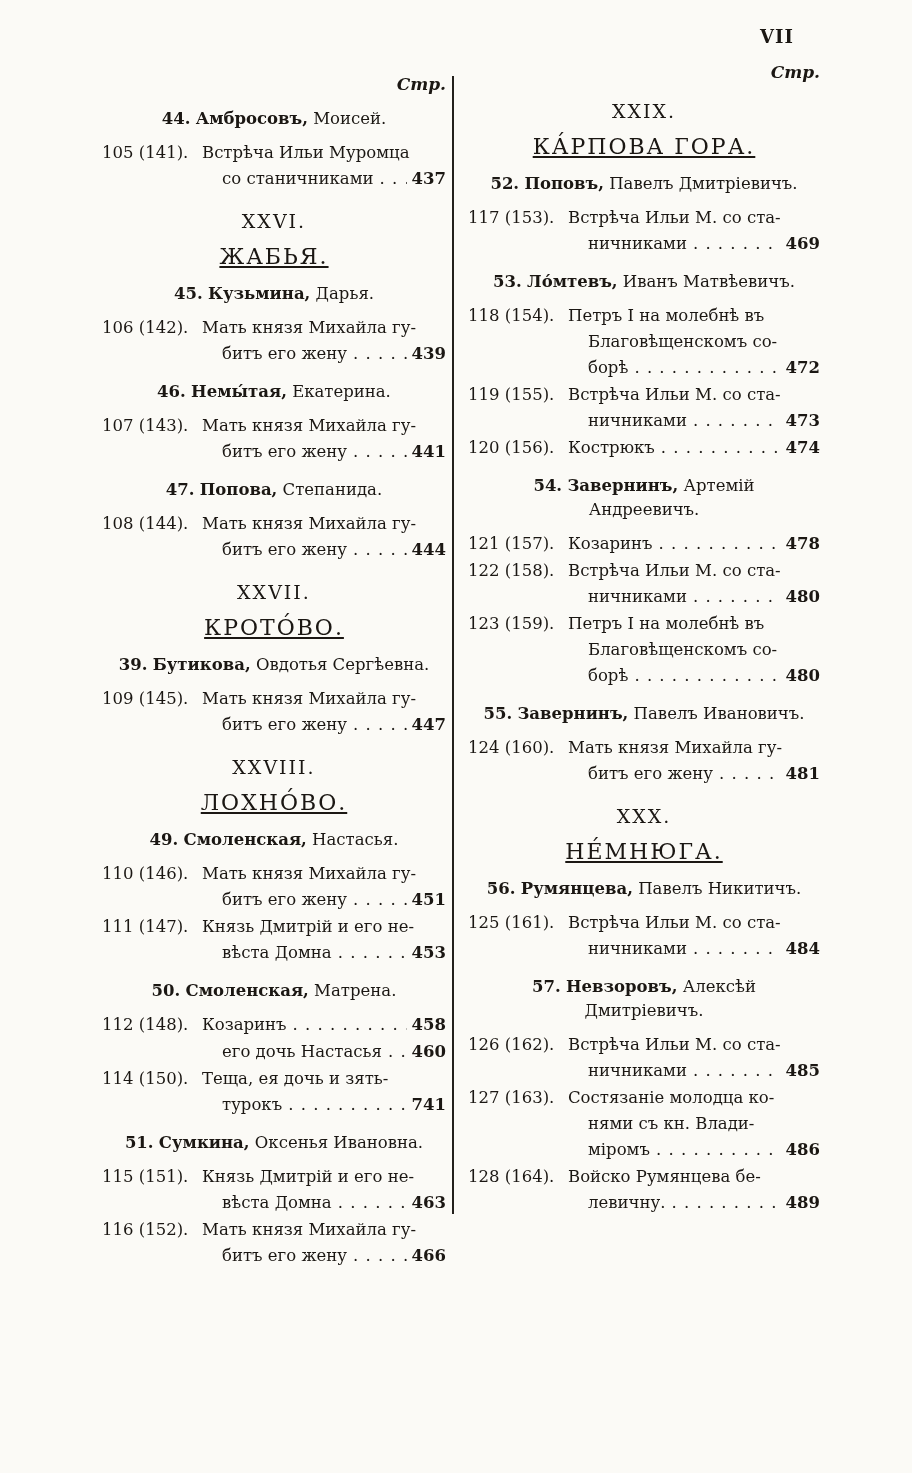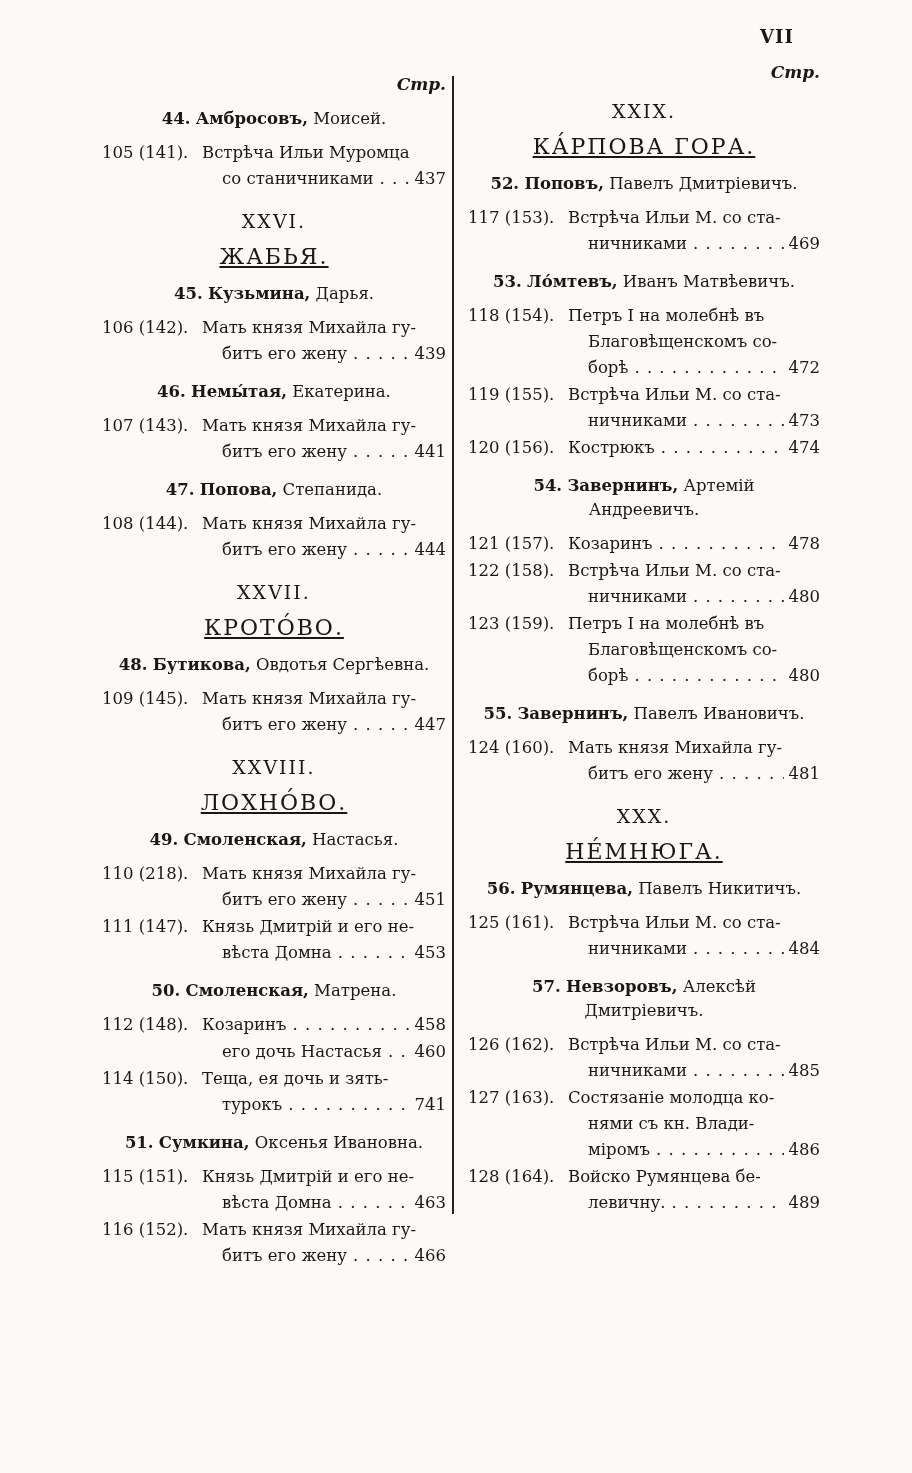--- a/index.html
+++ b/index.html
@@ -44,21 +44,21 @@
   .eline .txt{flex:none;white-space:nowrap;}
   .eline.cont{padding-left:120px;}
   .dots{
     flex:1 1 auto;overflow:hidden;white-space:nowrap;
     margin:0 5px 0 6px;min-width:12px;
   }
   .dots::after{
     content:". . . . . . . . . . . . . . . . . . . . . . . . . . . . . . . . . . . .";
     letter-spacing:1px;
   }
-  .pg{flex:none;min-width:30px;text-align:left;}
+  .pg{flex:none;min-width:30px;text-align:left;font-weight:bold;}
 </style>
 </head>
 <body>
 
 <div class="page">
   <div class="folio">VII</div>
   <div class="divider"></div>
 
   <div class="col col-left">
     <div class="col-header">Стр.</div>
@@ -112,40 +112,40 @@
           <div class="eline cont">
             <span class="txt">битъ его жену</span>
             <span class="dots"></span>
             <span class="pg">444</span>
           </div>
         </div>
         <div class="section">
           <div class="sec-roman">XXVII.</div>
           <div class="sec-title">КРОТО́ВО.</div>
         </div>
-        <div class="singer"><span class="s-num">48.</span> <span class="s-surname">Бутикова,</span> <span class="s-name">Овдотья Сергѣевна.</span></div>
+        <div class="singer"><span class="s-num">39.</span> <span class="s-surname">Бутикова,</span> <span class="s-name">Овдотья Сергѣевна.</span></div>
         <div class="entry">
           <div class="eline first">
             <span class="lbl">109 (145).</span>
             <span class="txt">Мать князя Михайла гу-</span>
           </div>
           <div class="eline cont">
             <span class="txt">битъ его жену</span>
             <span class="dots"></span>
             <span class="pg">447</span>
           </div>
         </div>
         <div class="section">
           <div class="sec-roman">XXVIII.</div>
           <div class="sec-title">ЛОХНО́ВО.</div>
         </div>
         <div class="singer"><span class="s-num">49.</span> <span class="s-surname">Смоленская,</span> <span class="s-name">Настасья.</span></div>
         <div class="entry">
           <div class="eline first">
-            <span class="lbl">110 (218).</span>
+            <span class="lbl">110 (146).</span>
             <span class="txt">Мать князя Михайла гу-</span>
           </div>
           <div class="eline cont">
             <span class="txt">битъ его жену</span>
             <span class="dots"></span>
             <span class="pg">451</span>
           </div>
         </div>
         <div class="entry">
           <div class="eline first">

